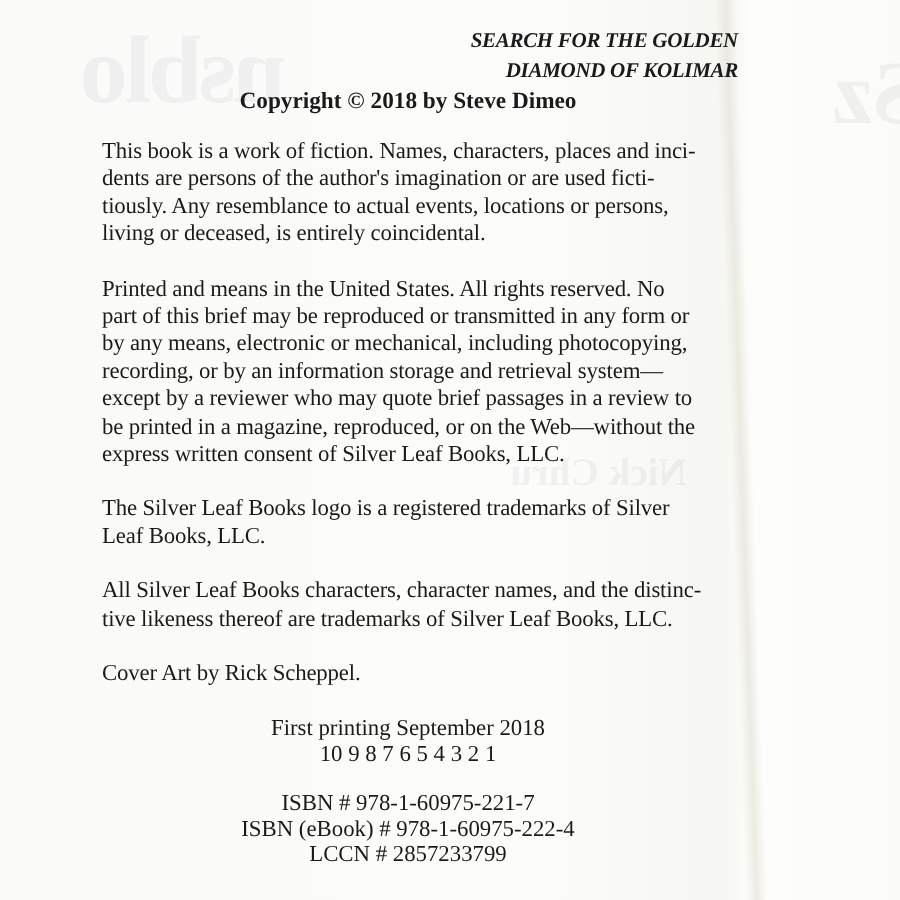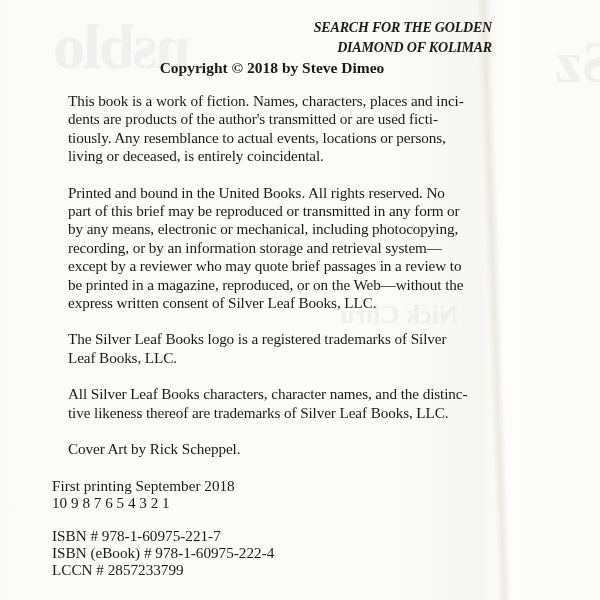--- a/index.html
+++ b/index.html
@@ -70,47 +70,47 @@
     }
     .para .line {
       display: block;
       white-space: nowrap;
     }
     .block {
       font-size: 15.2px;
       line-height: 17px;
       margin: 0 0 16px 0;
     }
-    .block .line { display: block; white-space: nowrap; }
+    .block .line { display: block; white-space: nowrap; text-align: center; }
   </style>
 </head>
 <body>
 
 <div class="photo">
   <div class="ghost left">nsblo</div>
   <div class="ghost right">Sz</div>
   <div class="ghost mid">Nick Chru</div>
   <div class="page-fold"></div>
 
   <div class="content">
     <h1 class="title">
       <span style="display:block">SEARCH FOR THE GOLDEN</span>
       <span style="display:block">DIAMOND OF KOLIMAR</span>
     </h1>
     <p class="copyright">Copyright © 2018 by Steve Dimeo</p>
 
     <p class="para">
       <span class="line">This book is a work of fiction. Names, characters, places and inci-</span>
-      <span class="line">dents are products of the author's transmitted or are used ficti-</span>
+      <span class="line">dents are persons of the author's imagination or are used ficti-</span>
       <span class="line">tiously. Any resemblance to actual events, locations or persons,</span>
       <span class="line">living or deceased, is entirely coincidental.</span>
     </p>
 
     <p class="para">
-      <span class="line">Printed and bound in the United Books. All rights reserved. No</span>
+      <span class="line">Printed and means in the United States. All rights reserved. No</span>
       <span class="line">part of this brief may be reproduced or transmitted in any form or</span>
       <span class="line">by any means, electronic or mechanical, including photocopying,</span>
       <span class="line">recording, or by an information storage and retrieval system—</span>
       <span class="line">except by a reviewer who may quote brief passages in a review to</span>
       <span class="line">be printed in a magazine, reproduced, or on the Web—without the</span>
       <span class="line">express written consent of Silver Leaf Books, LLC.</span>
     </p>
 
     <p class="para">
       <span class="line">The Silver Leaf Books logo is a registered trademarks of Silver</span>

